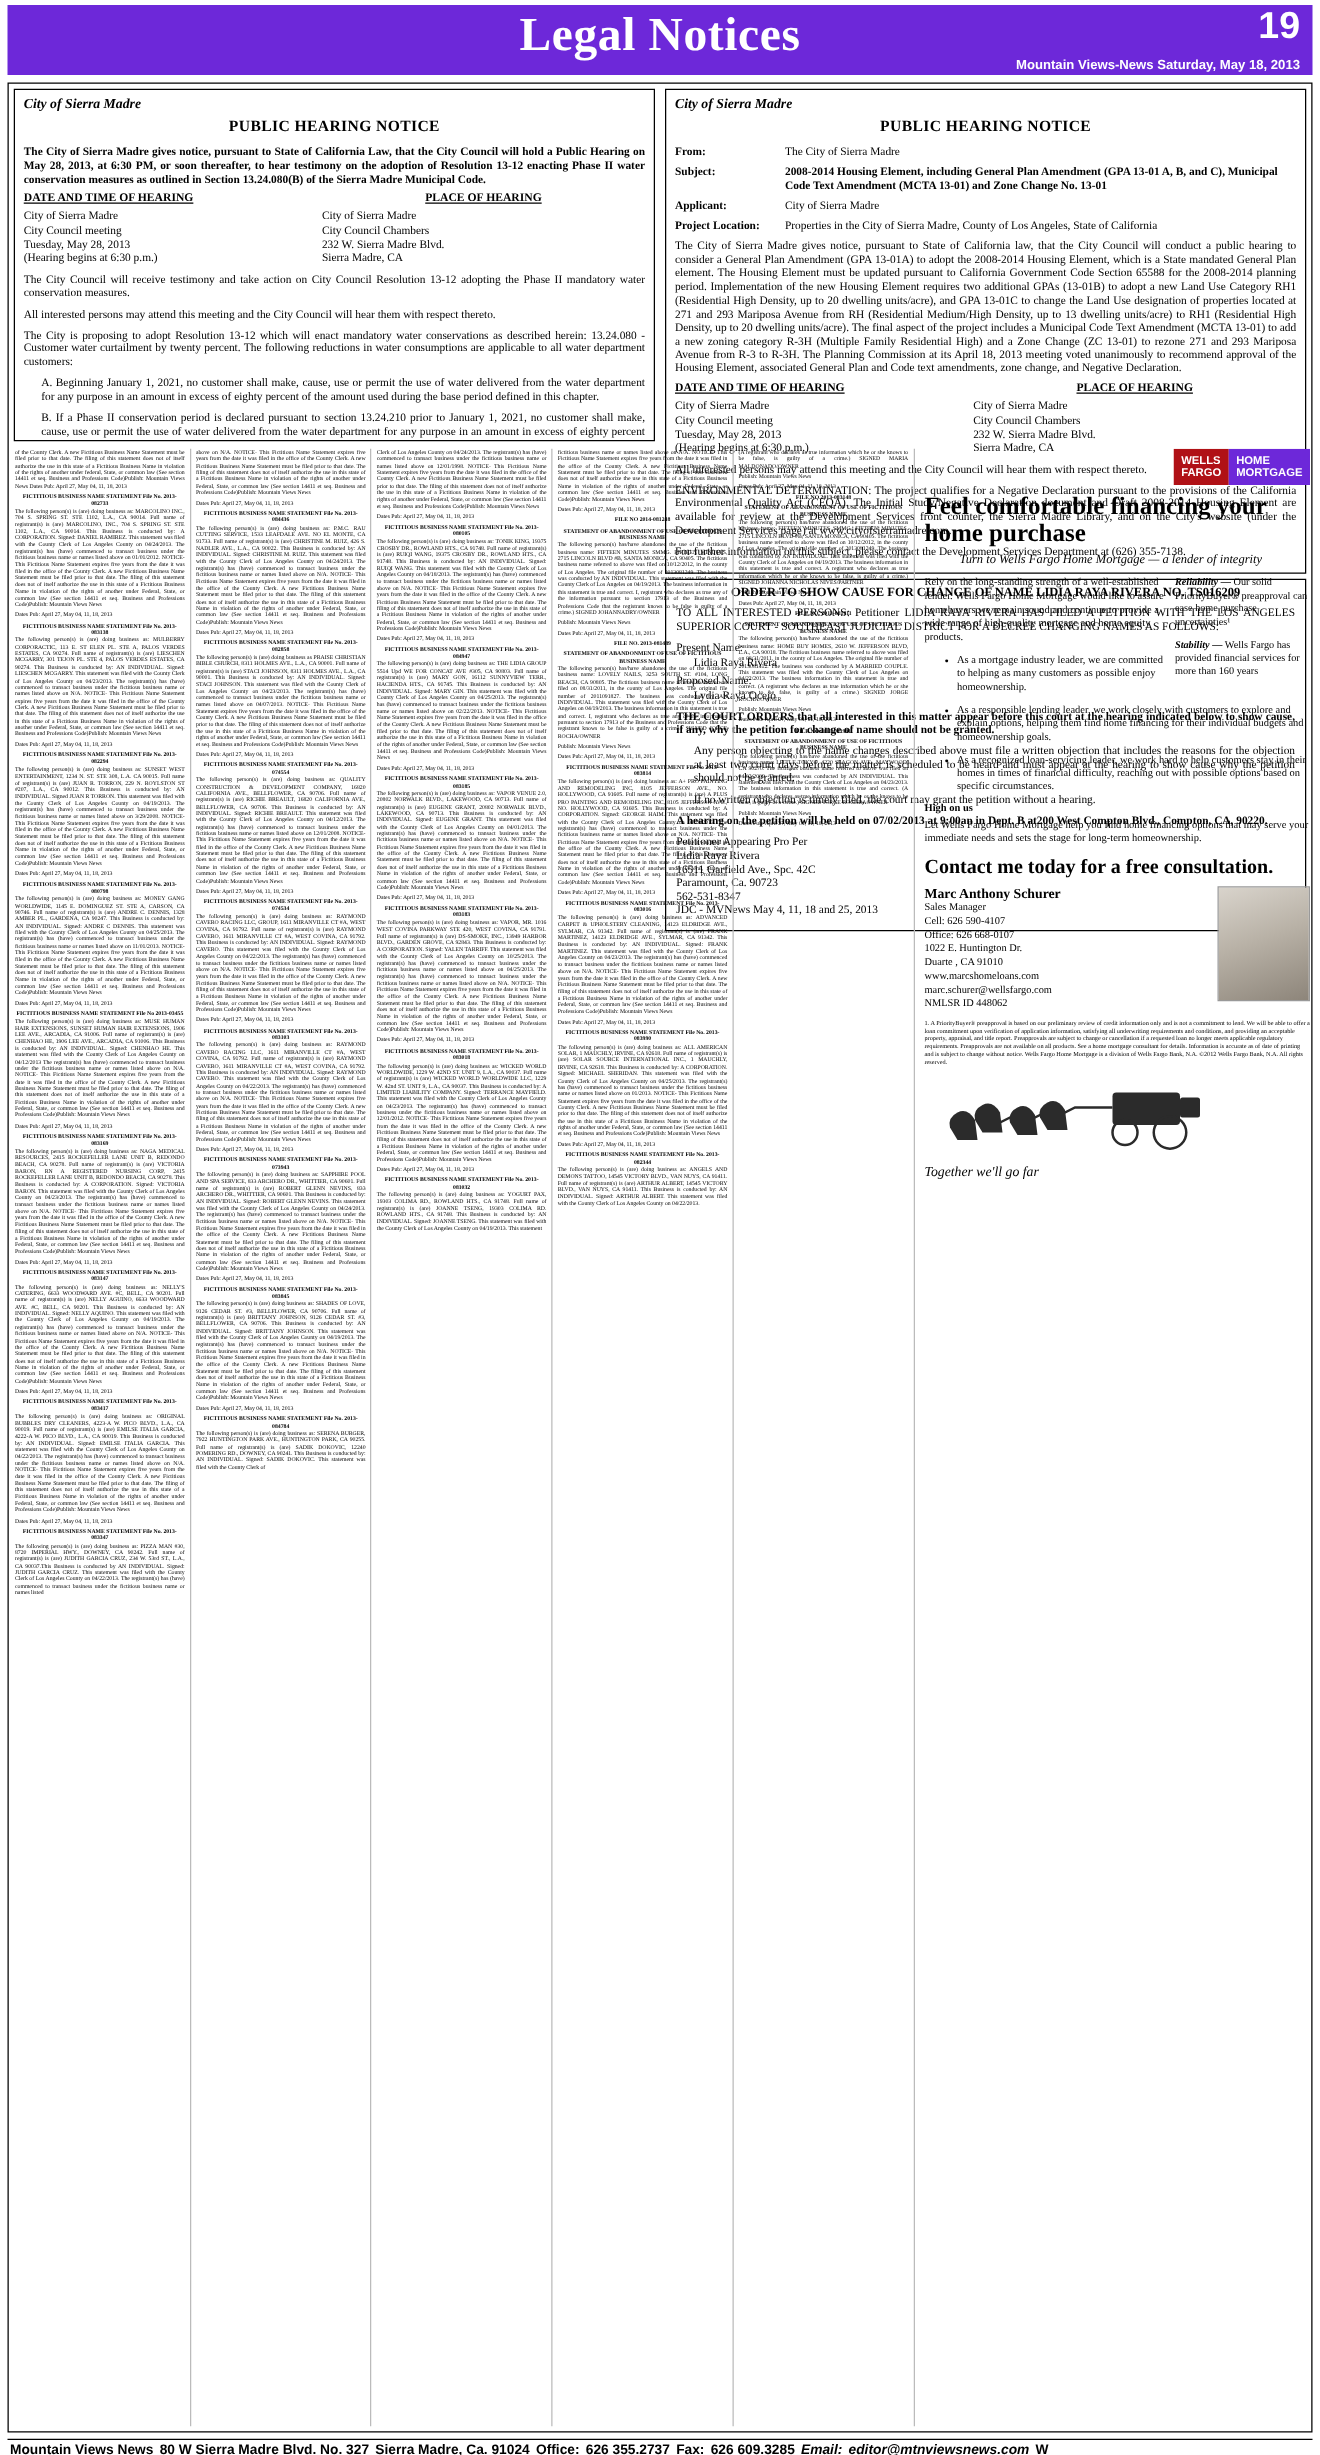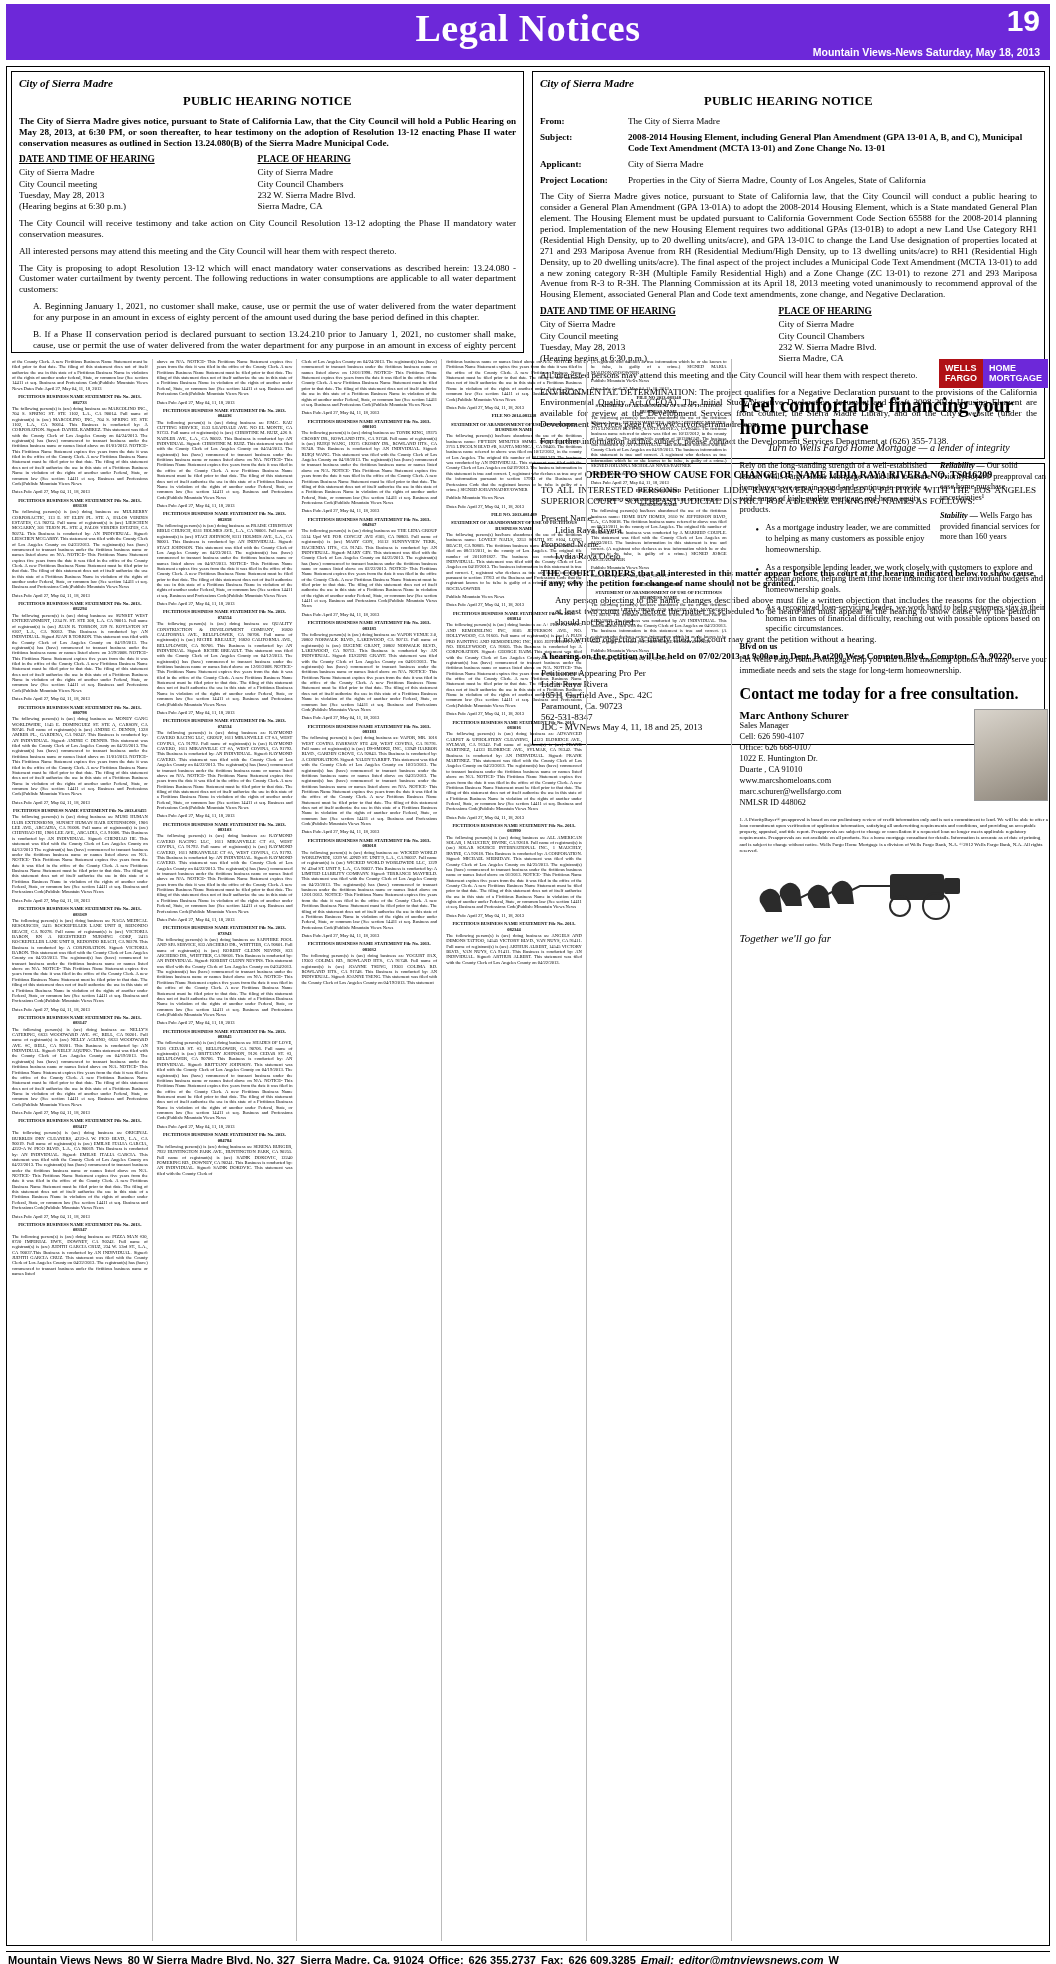--- a/index.html
+++ b/index.html
@@ -65,21 +65,21 @@
     overflow:hidden;
   }
   .notice-box.left { width:513px; }
   .notice-box.right { width:513px; }
   .city-line { font-style:italic; font-weight:bold; font-size:11px; margin-bottom:4px;}
   .ph-title { text-align:center; font-weight:bold; font-size:12.5px; margin:2px 0 7px 0; letter-spacing:0.3px;}
   .para { margin:0 0 6px 0; text-align:justify; font-size:9.1px; line-height:1.2;}
   .para.bold { font-weight:bold; }
   .subhead-row { display:flex; font-weight:bold; font-size:9.3px; margin:3px 0 2px 0;}
   .subhead-row .c1 { width:48%; text-decoration:underline;}
-  .subhead-row .c2 { width:52%; text-decoration:underline;}
+  .subhead-row .c2 { width:52%; text-decoration:underline;text-align:center;}
   .two-cols { display:flex; font-size:9.1px; line-height:1.25; margin-bottom:5px;}
   .two-cols .c1 { width:48%; }
   .two-cols .c2 { width:52%; }
   .kv { display:flex; margin-bottom:5px; font-size:9.1px; line-height:1.22;}
   .kv .k { width:88px; font-weight:bold; flex:none;}
   .kv .v { flex:1; }
   .indent { margin-left:14px; }
   
   .osc-box {
     border:1px solid #000;
@@ -411,21 +411,21 @@
           </div>
         </div>
 
         <div class="wf-p">Rely on the long-standing strength of a well-established lender. Wells Fargo Home Mortgage would like to assure homebuyers we remain sound and continue to provide a wide range of high-quality mortgage and home equity products.</div>
         <div style="margin-left:12px">
           <div class="wf-li">As a mortgage industry leader, we are committed to helping as many customers as possible enjoy homeownership.</div>
           <div class="wf-li">As a responsible lending leader, we work closely with customers to explore and explain options, helping them find home financing for their individual budgets and homeownership goals.</div>
           <div class="wf-li">As a recognized loan-servicing leader, we work hard to help customers stay in their homes in times of financial difficulty, reaching out with possible options based on specific circumstances.</div>
         </div>
         <div style="clear:both"></div>
-        <div class="wf-p" style="font-weight:bold;margin-bottom:2px">Blvd on us</div>
+        <div class="wf-p" style="font-weight:bold;margin-bottom:2px">High on us</div>
         <div class="wf-p">Let Wells Fargo Home Mortgage help you find home financing options that may serve your immediate needs and sets the stage for long-term homeownership.</div>
         <div class="wf-contact">Contact me today for a free consultation.</div>
 
         <div class="wf-photo"></div>
         <div class="wf-name">Marc Anthony Schurer</div>
         <div class="wf-info">Sales Manager</div>
         <div class="wf-info">Cell: 626 590-4107</div>
         <div class="wf-info">Office: 626 668-0107</div>
         <div class="wf-info">1022 E. Huntington Dr.</div>
         <div class="wf-info">Duarte , CA 91010</div>

